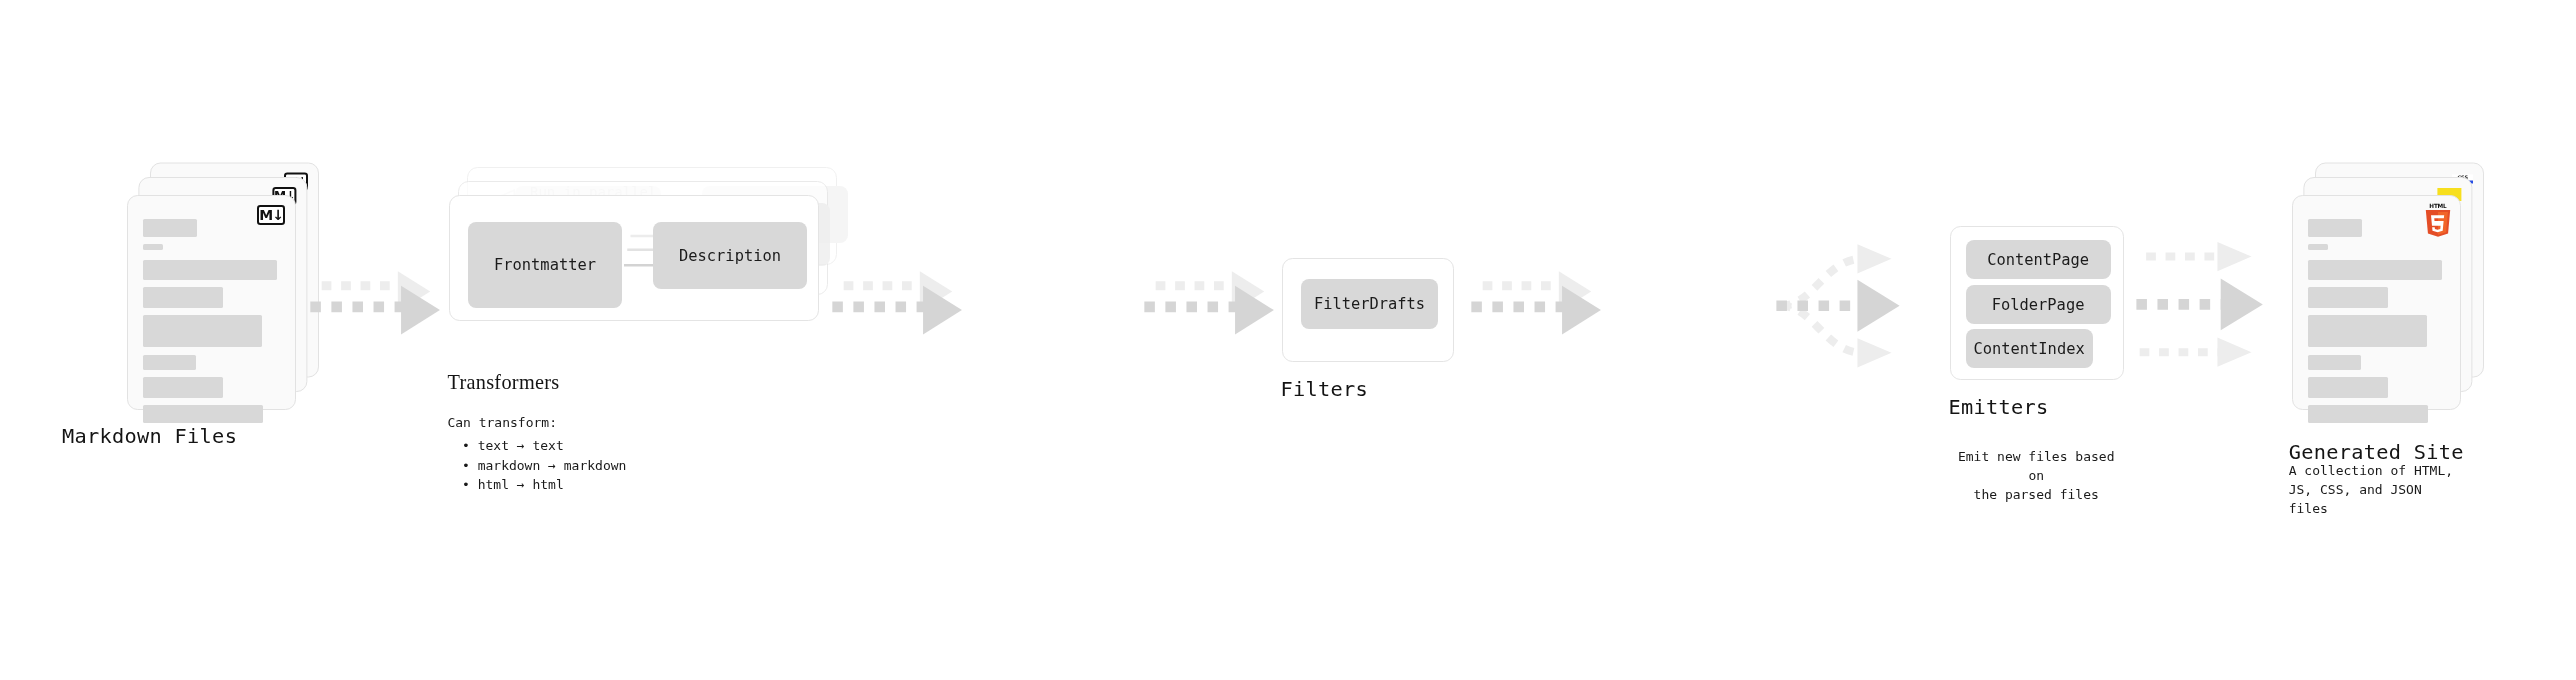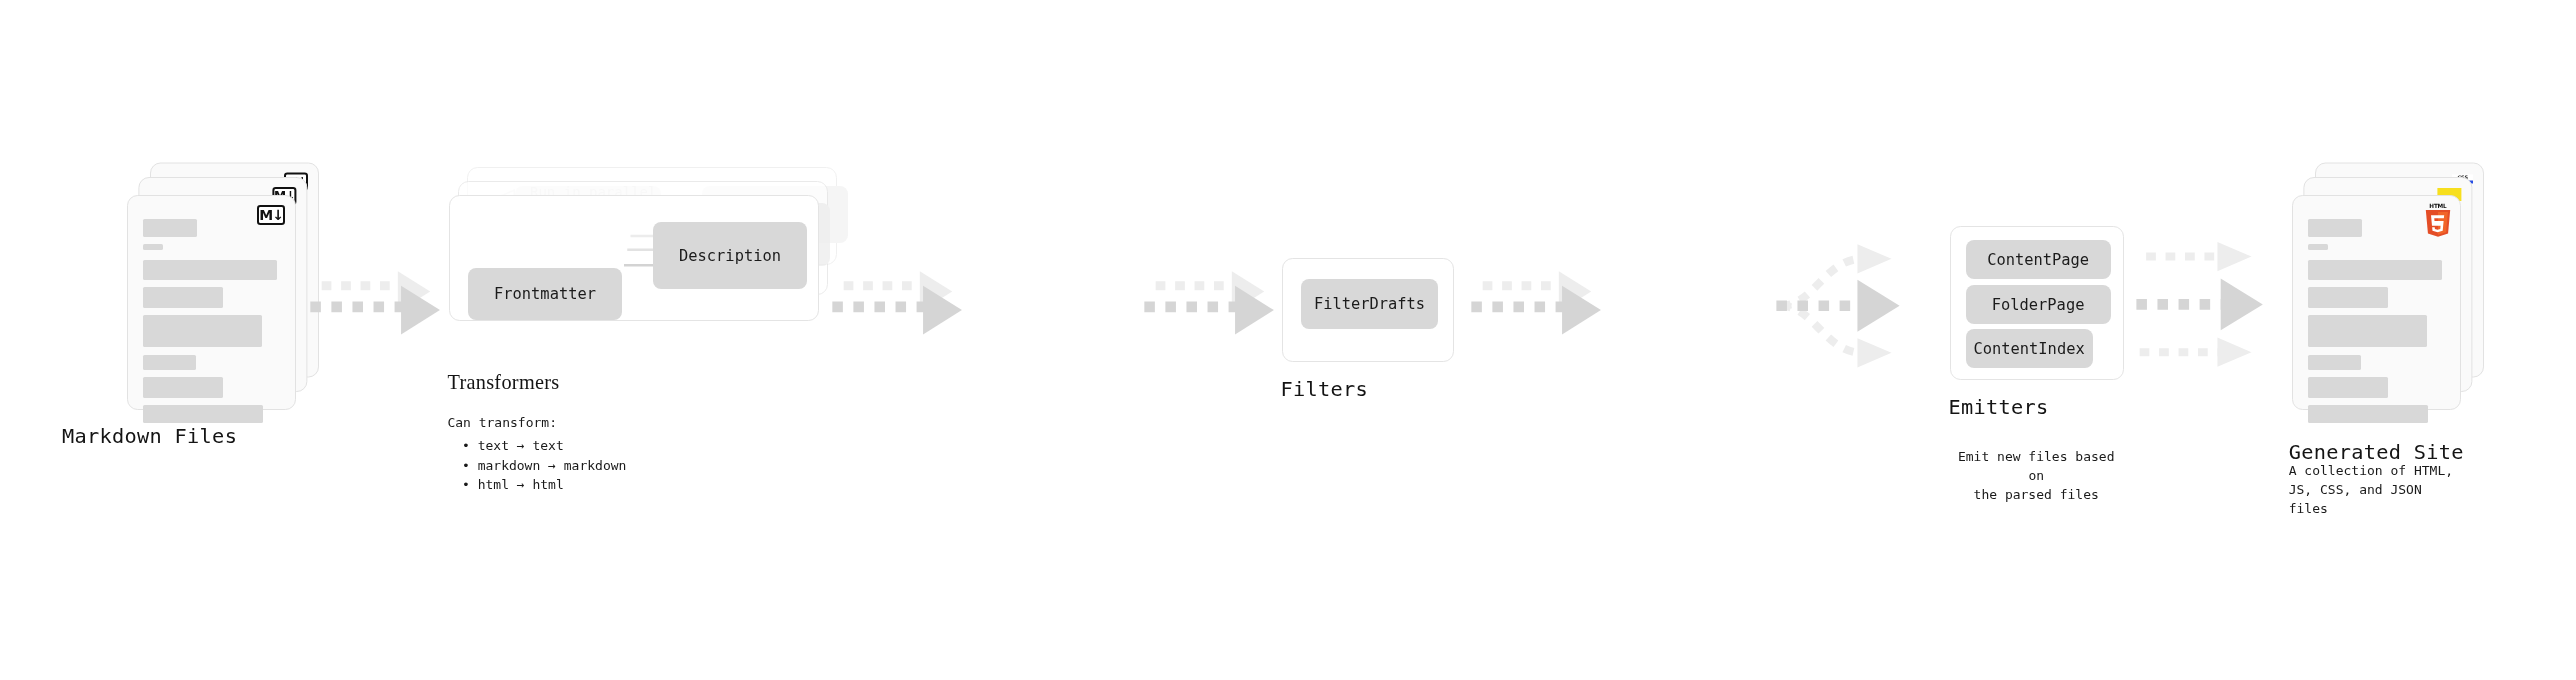--- a/index.html
+++ b/index.html
@@ -162,21 +162,21 @@
         <div class="chip ghost" style="left:47px; top:18px; width:146px; height:57px;"></div>
         <div class="chip ghost" style="left:234px; top:18px; width:146px; height:57px;"></div>
       </div>
 
       <div class="pbox g2" style="width:370px;height:114px;">
         <div class="chip ghost" style="left:32.5px; top:21px; width:150px; height:63px;"></div>
         <div class="chip ghost" style="left:221px; top:21px; width:150px; height:63px;"></div>
       </div>
 
       <div class="pbox" style="width:370px;height:126px;">
-        <div class="chip" style="left:18px; top:26px; width:154px; height:52px;margin-top:46px;">Frontmatter</div>
+        <div class="chip" style="left:18px; top:26px; width:154px; height:86px;">Frontmatter</div>
 
         <div class="tarrow" style="left:174px; top:26px;">
           <svg width="86" height="67" viewBox="0 0 106 82">
             <g stroke="#ececec" stroke-width="3" fill="none">
               <line x1="8" y1="17" x2="76" y2="17"></line>
             </g>
             <polygon points="72,10 90,17 72,24" fill="#ececec"></polygon>
             <g stroke="#e2e2e2" stroke-width="3" fill="none">
               <line x1="4" y1="34" x2="76" y2="34"></line>
             </g>

